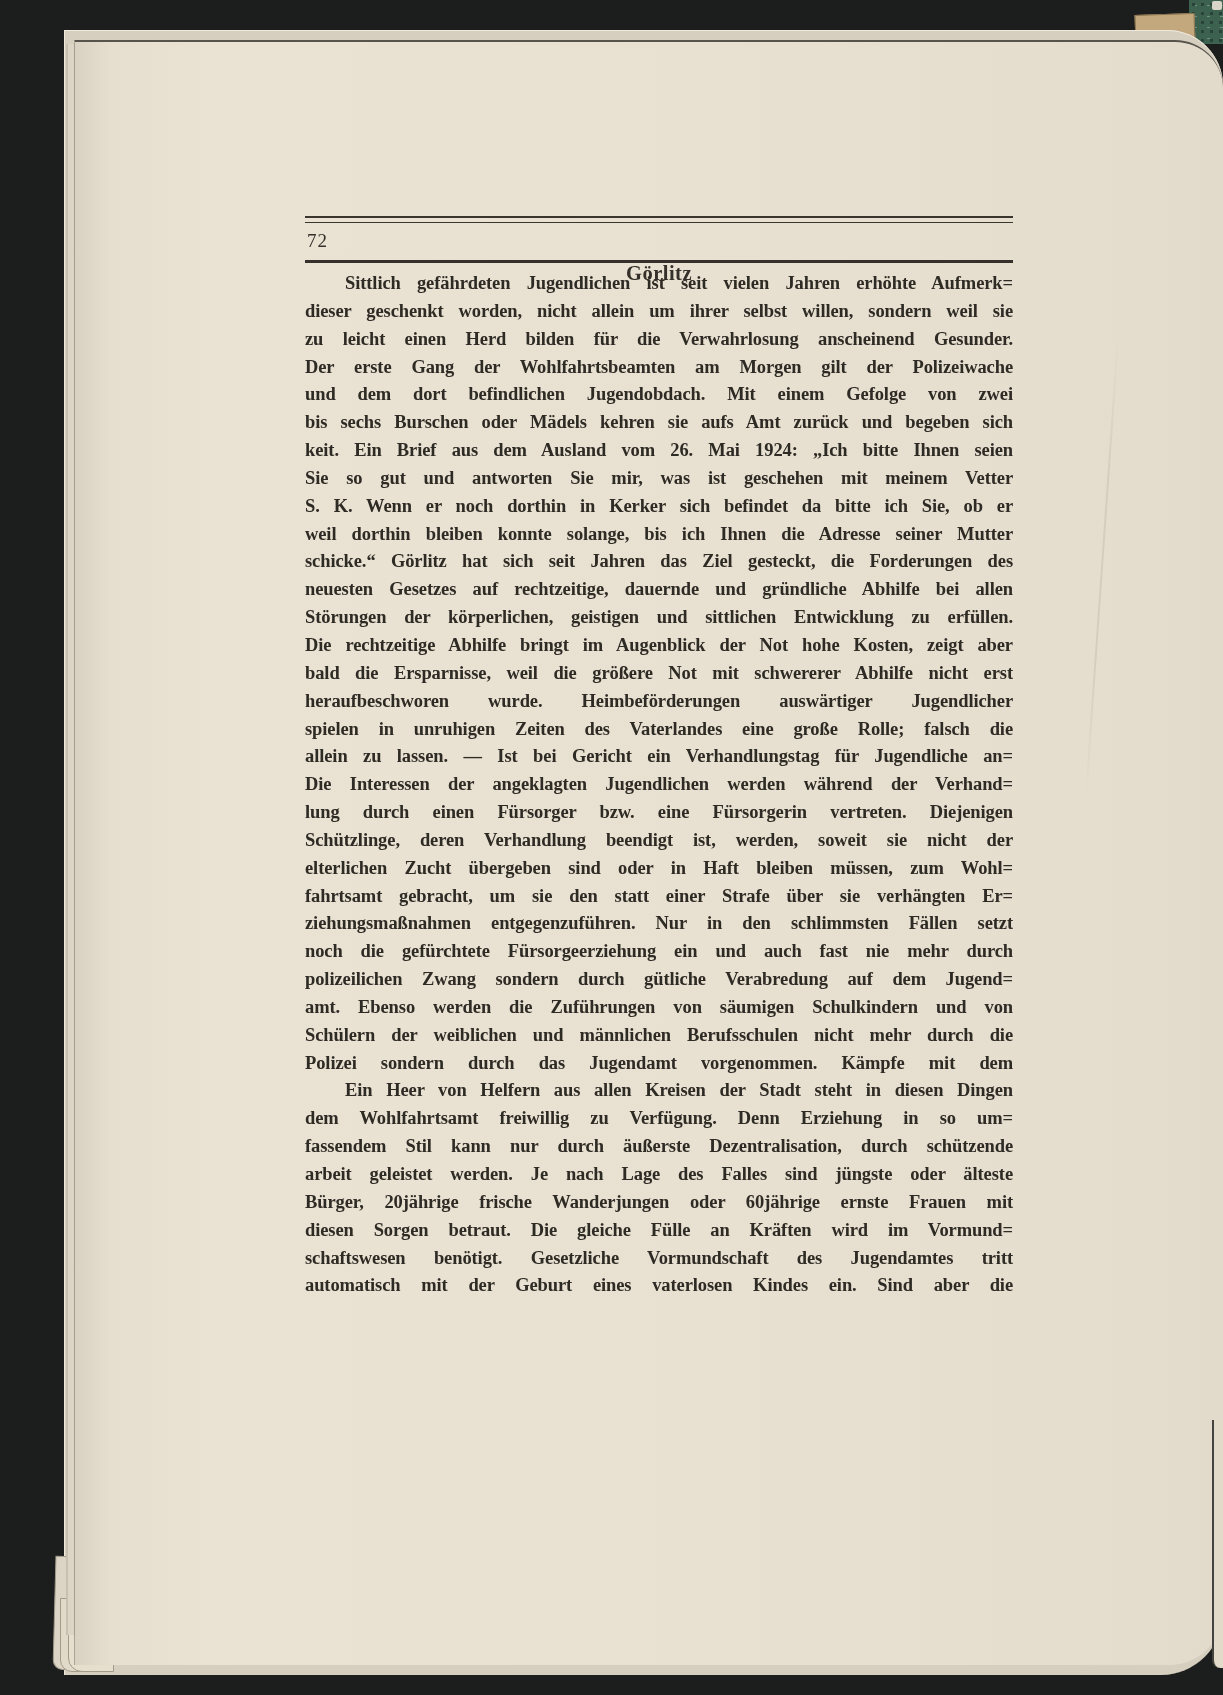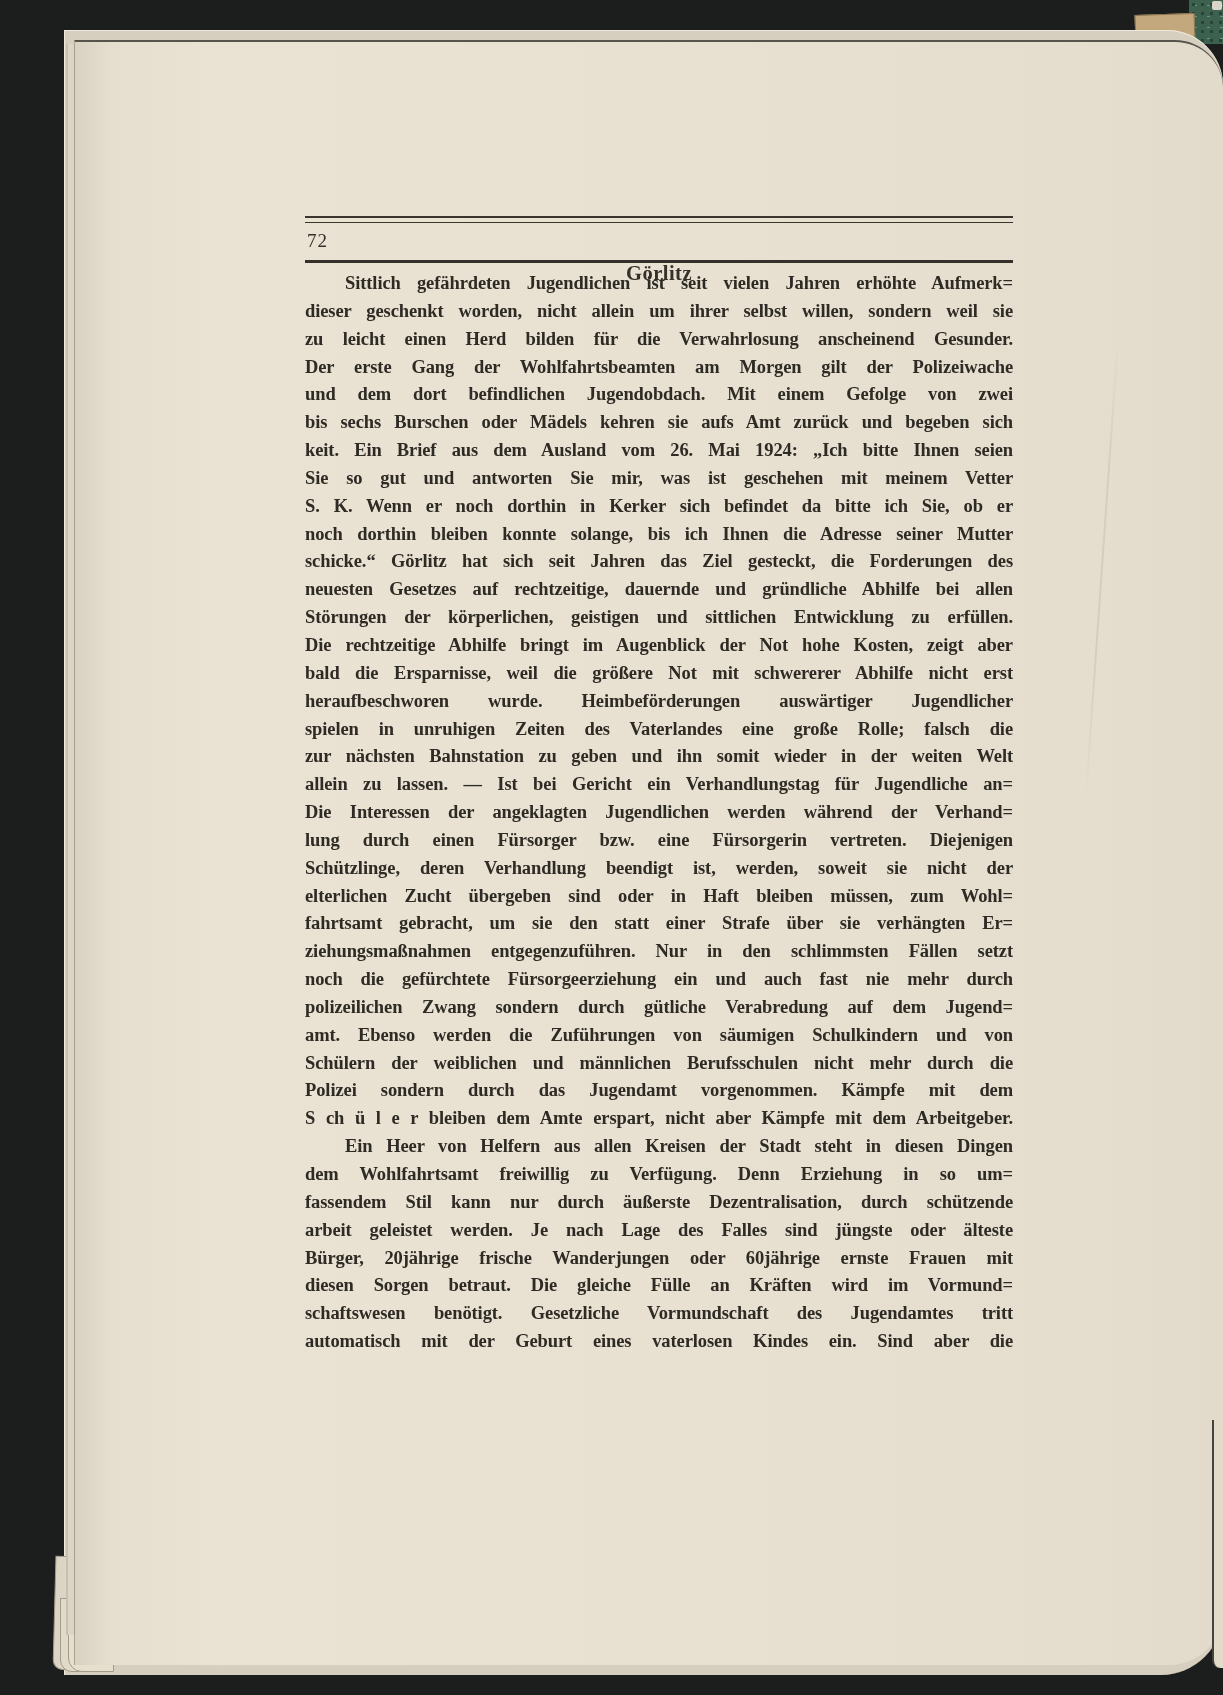--- a/index.html
+++ b/index.html
@@ -113,42 +113,40 @@
         <div class="para">
             <div class="line">Sittlich gefährdeten Jugendlichen ist seit vielen Jahren erhöhte Aufmerk=</div>
             <div class="line">dieser geschenkt worden, nicht allein um ihrer selbst willen, sondern weil sie</div>
             <div class="line">zu leicht einen Herd bilden für die Verwahrlosung anscheinend Gesunder.</div>
             <div class="line">Der erste Gang der Wohlfahrtsbeamten am Morgen gilt der Polizeiwache</div>
             <div class="line">und dem dort befindlichen Jugendobdach.  Mit einem Gefolge von zwei</div>
             <div class="line">bis sechs Burschen oder Mädels kehren sie aufs Amt zurück und begeben sich</div>
             <div class="line">keit.  Ein Brief aus dem Ausland vom 26. Mai 1924: „Ich bitte Ihnen seien</div>
             <div class="line">Sie so gut und antworten Sie mir, was ist geschehen mit meinem Vetter</div>
             <div class="line">S. K.  Wenn er noch dorthin in Kerker sich befindet da bitte ich Sie, ob er</div>
-            <div class="line">noch dorthin bleiben konnte solange, bis ich Ihnen die Adresse seiner Mutter</div>
+            <div class="line">weil dorthin bleiben konnte solange, bis ich Ihnen die Adresse seiner Mutter</div>
             <div class="line">schicke.“  Görlitz hat sich seit Jahren das Ziel gesteckt, die Forderungen des</div>
             <div class="line">neuesten Gesetzes auf rechtzeitige, dauernde und gründliche Abhilfe bei allen</div>
             <div class="line">Störungen der körperlichen, geistigen und sittlichen Entwicklung zu erfüllen.</div>
             <div class="line">Die rechtzeitige Abhilfe bringt im Augenblick der Not hohe Kosten, zeigt aber</div>
             <div class="line">bald die Ersparnisse, weil die größere Not mit schwererer Abhilfe nicht erst</div>
             <div class="line">heraufbeschworen wurde.  Heimbeförderungen auswärtiger Jugendlicher</div>
             <div class="line">spielen in unruhigen Zeiten des Vaterlandes eine große Rolle; falsch die</div>
-            <div class="line">zur nächsten Bahnstation zu geben und ihn somit wieder in der weiten Welt</div>
             <div class="line">allein zu lassen. — Ist bei Gericht ein Verhandlungstag für Jugendliche an=</div>
             <div class="line">Die Interessen der angeklagten Jugendlichen werden während der Verhand=</div>
             <div class="line">lung durch einen Fürsorger bzw. eine Fürsorgerin vertreten.  Diejenigen</div>
             <div class="line">Schützlinge, deren Verhandlung beendigt ist, werden, soweit sie nicht der</div>
             <div class="line">elterlichen Zucht übergeben sind oder in Haft bleiben müssen, zum Wohl=</div>
             <div class="line">fahrtsamt gebracht, um sie den statt einer Strafe über sie verhängten Er=</div>
             <div class="line">ziehungsmaßnahmen entgegenzuführen.  Nur in den schlimmsten Fällen setzt</div>
             <div class="line">noch die gefürchtete Fürsorgeerziehung ein und auch fast nie mehr durch</div>
             <div class="line">polizeilichen Zwang sondern durch gütliche Verabredung auf dem Jugend=</div>
             <div class="line">amt.  Ebenso werden die Zuführungen von säumigen Schulkindern und von</div>
             <div class="line">Schülern der weiblichen und männlichen Berufsschulen nicht mehr durch die</div>
             <div class="line">Polizei sondern durch das Jugendamt vorgenommen.  Kämpfe mit dem</div>
-            <div class="line">S ch ü l e r bleiben dem Amte erspart, nicht aber Kämpfe mit dem Arbeitgeber.</div>
           </div>
         <div class="para">
             <div class="line">Ein Heer von Helfern aus allen Kreisen der Stadt steht in diesen Dingen</div>
             <div class="line">dem Wohlfahrtsamt freiwillig zu Verfügung.  Denn Erziehung in so um=</div>
             <div class="line">fassendem Stil kann nur durch äußerste Dezentralisation, durch schützende</div>
             <div class="line">arbeit geleistet werden.  Je nach Lage des Falles sind jüngste oder älteste</div>
             <div class="line">Bürger, 20jährige frische Wanderjungen oder 60jährige ernste Frauen mit</div>
             <div class="line">diesen Sorgen betraut.  Die gleiche Fülle an Kräften wird im Vormund=</div>
             <div class="line">schaftswesen benötigt.  Gesetzliche Vormundschaft des Jugendamtes tritt</div>
             <div class="line">automatisch mit der Geburt eines vaterlosen Kindes ein.  Sind aber die</div>

